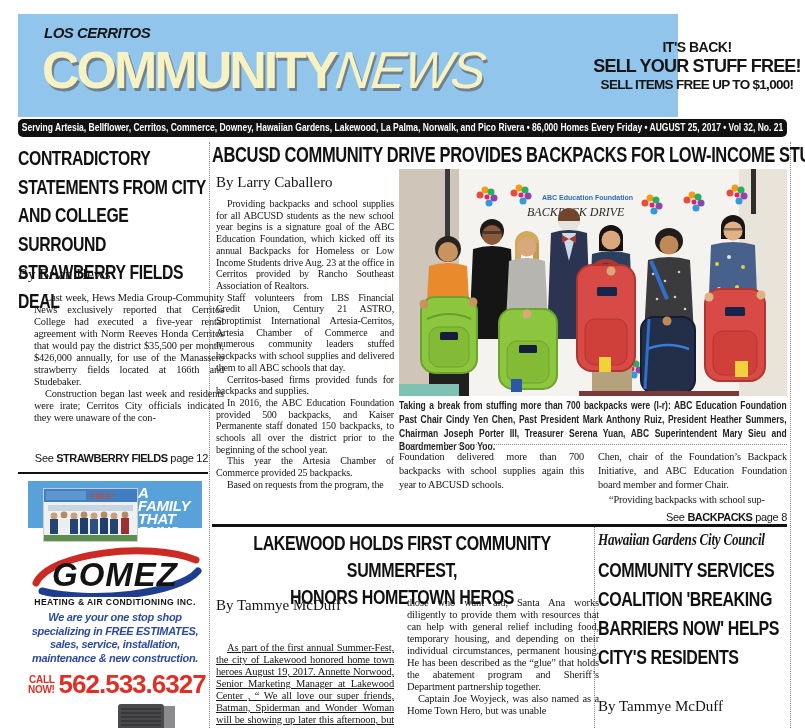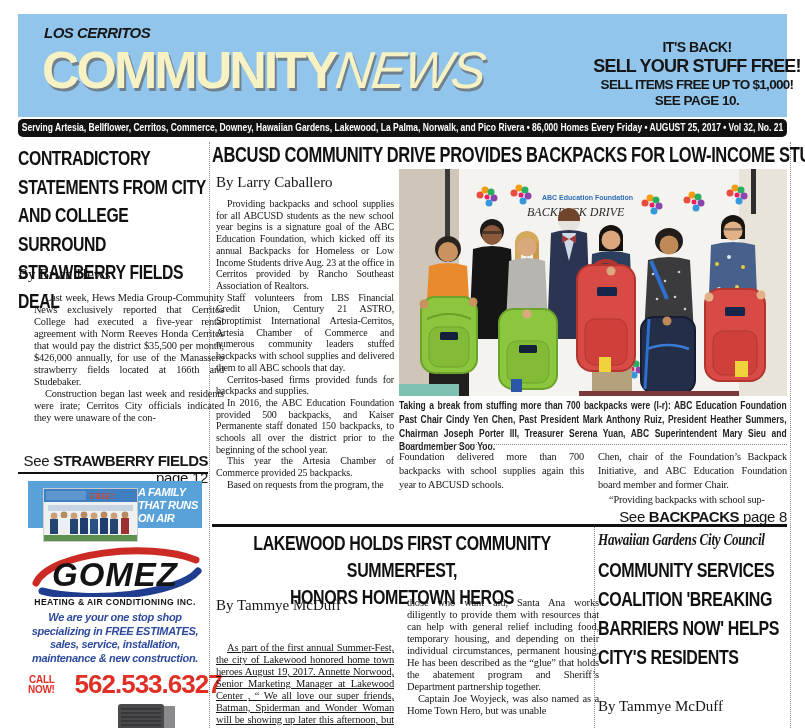--- a/index.html
+++ b/index.html
@@ -4,21 +4,21 @@
 <style>
   html,body{margin:0;padding:0;}
   body{width:805px;height:728px;position:relative;overflow:hidden;background:#fff;
        font-family:"Liberation Serif",serif;color:#161616;}
   .abs{position:absolute;}
   .cond{transform-origin:0 0;}
   p{margin:0;text-align:justify;text-indent:11px;}
   p.noind{text-indent:0;}
 
   
-  .masthead{left:18px;top:14px;width:769px;height:103px;background:var(--masthead_bg,#92c5ec);}
+  .masthead{left:18px;top:14px;width:660px;height:103px;background:var(--masthead_bg,#92c5ec);}
   .kicker{left:26px;top:10px;font-family:"Liberation Sans",sans-serif;font-style:italic;
           font-weight:bold;font-size:15px;letter-spacing:-0.5px;}
   .title-row{left:24px;top:26px;white-space:nowrap;}
   .title-main{font-family:"Liberation Sans",sans-serif;font-weight:bold;font-size:52px;
           letter-spacing:-3px;color:var(--title_cream,#f7f2c4);text-shadow:2px 3px 0 #71808d;}
   .title-news{font-family:"Liberation Sans",sans-serif;font-style:italic;font-weight:normal;
           font-size:52px;letter-spacing:-2px;color:var(--title_cream,#f7f2c4);
           text-shadow:2px 3px 0 #71808d;display:inline-block;transform:skewX(-6deg);}
   .promo{left:575px;top:25px;width:208px;text-align:center;font-family:"Liberation Sans",sans-serif;line-height:1.18;}
   .promo-1{font-size:14px;font-weight:bold;letter-spacing:-0.5px;}
@@ -52,58 +52,57 @@
   .bp-col1{left:216px;top:198px;width:178px;font-size:10px;line-height:11.7px;letter-spacing:-0.15px;}
   .bp-colA{left:399px;top:450px;width:185px;font-size:10.3px;line-height:14.2px;letter-spacing:-0.15px;}
   .bp-colB{left:598px;top:450px;width:189px;font-size:10.3px;line-height:14.2px;letter-spacing:-0.15px;}
   .lw-col1{left:216px;top:642px;width:178px;font-size:10.5px;line-height:12px;letter-spacing:-0.15px;text-decoration:underline;}
   .lw-col2{left:400px;top:597px;width:192px;font-size:10.5px;line-height:12px;letter-spacing:-0.15px;margin-left:7px;}
 
   .caption{left:399px;top:399px;width:456px;transform:scaleX(0.85);transform-origin:0 0;
            font-family:"Liberation Sans",sans-serif;font-weight:bold;font-size:10px;
            line-height:13.8px;text-align:justify;color:#222;}
 
-  .jump{font-family:"Liberation Sans",sans-serif;font-size:15px;text-align:right;letter-spacing:-0.3px;}
+  .jump{font-family:"Liberation Sans",sans-serif;font-size:11px;text-align:right;letter-spacing:-0.3px;}
   .jump b{letter-spacing:-0.5px;}
 
   
   .rule{background:#111;}
   .dotted-v{border-left:1px dotted #8a8a8a;width:0;}
   .dotted-h{border-top:1px dotted #8a8a8a;height:0;}
 
   
   .ad{left:28px;top:481px;width:174px;height:247px;}
   .ad-banner{position:absolute;left:0;top:0;width:174px;height:47px;background:var(--ad_blue,#58a1d9);}
   .ad-banner-text{position:absolute;left:110px;top:5px;width:62px;color:#fff;
       font-family:"Liberation Sans",sans-serif;font-weight:bold;font-style:italic;
-      font-size:11px;line-height:13px;white-space:pre-line;letter-spacing:-0.3px;}
+      font-size:15px;line-height:13px;white-space:pre-line;letter-spacing:-0.3px;}
   .ad-photo{position:absolute;left:15px;top:7px;width:93px;height:52px;border:1px solid #ccc;}
   .ad-sub{position:absolute;left:0;top:116px;width:174px;text-align:center;
       font-family:"Liberation Sans",sans-serif;font-weight:bold;font-size:8.6px;letter-spacing:0.4px;color:#111;}
   .ad-tag{position:absolute;left:0;top:130px;width:174px;text-align:center;
       font-family:"Liberation Sans",sans-serif;font-weight:bold;font-style:italic;
       font-size:11px;line-height:13.5px;color:var(--gomez_blue,#2d4a9e);white-space:pre-line;letter-spacing:-0.3px;}
   .ad-call{position:absolute;left:0;top:188px;width:174px;display:flex;justify-content:flex-start;
-      align-items:center;gap:20px;color:var(--phone_red,#e03026);}
+      align-items:center;gap:4px;color:var(--phone_red,#e03026);}
   .ad-call-now{font-family:"Liberation Sans",sans-serif;font-weight:bold;font-size:10px;
       line-height:10px;text-align:right;letter-spacing:-0.3px;}
   .ad-phone{font-family:"Liberation Sans",sans-serif;font-weight:bold;font-size:26px;letter-spacing:-1px;}
   .ad-ac{position:absolute;left:88px;top:221px;}
 </style>
 </head>
 <body>
 
 <header class="abs masthead">
   <div class="abs kicker">LOS CERRITOS</div>
   <div class="abs title-row"><span class="title-main">COMMUNITY</span><span class="title-news">NEWS</span></div>
   <div class="abs promo">
     <div class="promo-1">IT'S BACK!</div>
     <div class="promo-2">SELL YOUR STUFF FREE!</div>
     <div class="promo-3">SELL ITEMS FREE UP TO $1,000!</div>
-    <div class="promo-4">SEE PAGE 10.</div>
   </div>
 </header>
 
 <div class="abs infobar">
   <div class="infobar-text">Serving Artesia, Bellflower, Cerritos, Commerce, Downey, Hawaiian Gardens,  Lakewood, La Palma, Norwalk, and Pico Rivera  •  86,000 Homes Every Friday  •  AUGUST 25,  2017 • Vol 32, No. 21</div>
 </div>
 
 <div class="abs dotted-v" style="left:209px;top:142px;height:586px;"></div>
 <div class="abs dotted-v" style="left:790px;top:142px;height:586px;"></div>
 <div class="abs dotted-v" style="left:594px;top:527px;height:201px;"></div>

